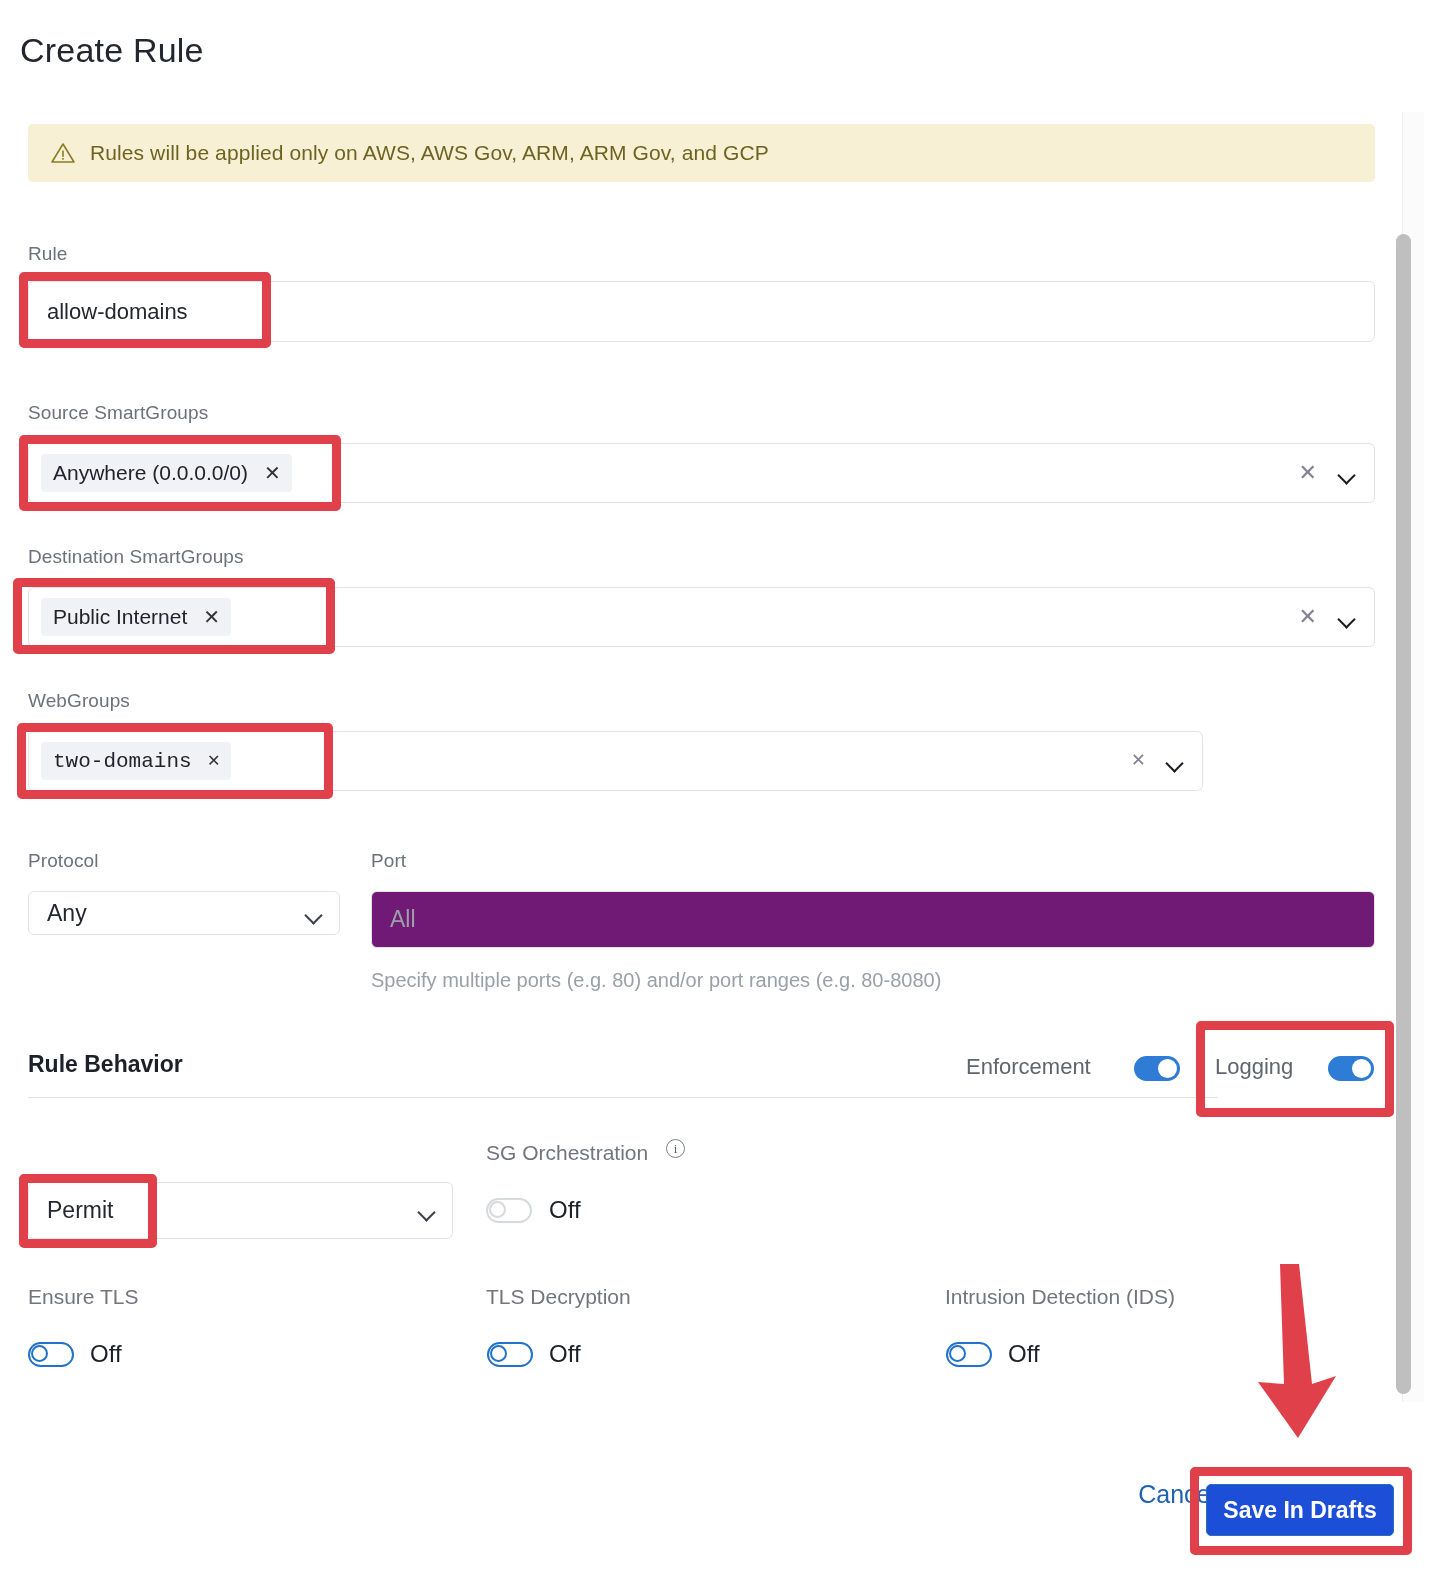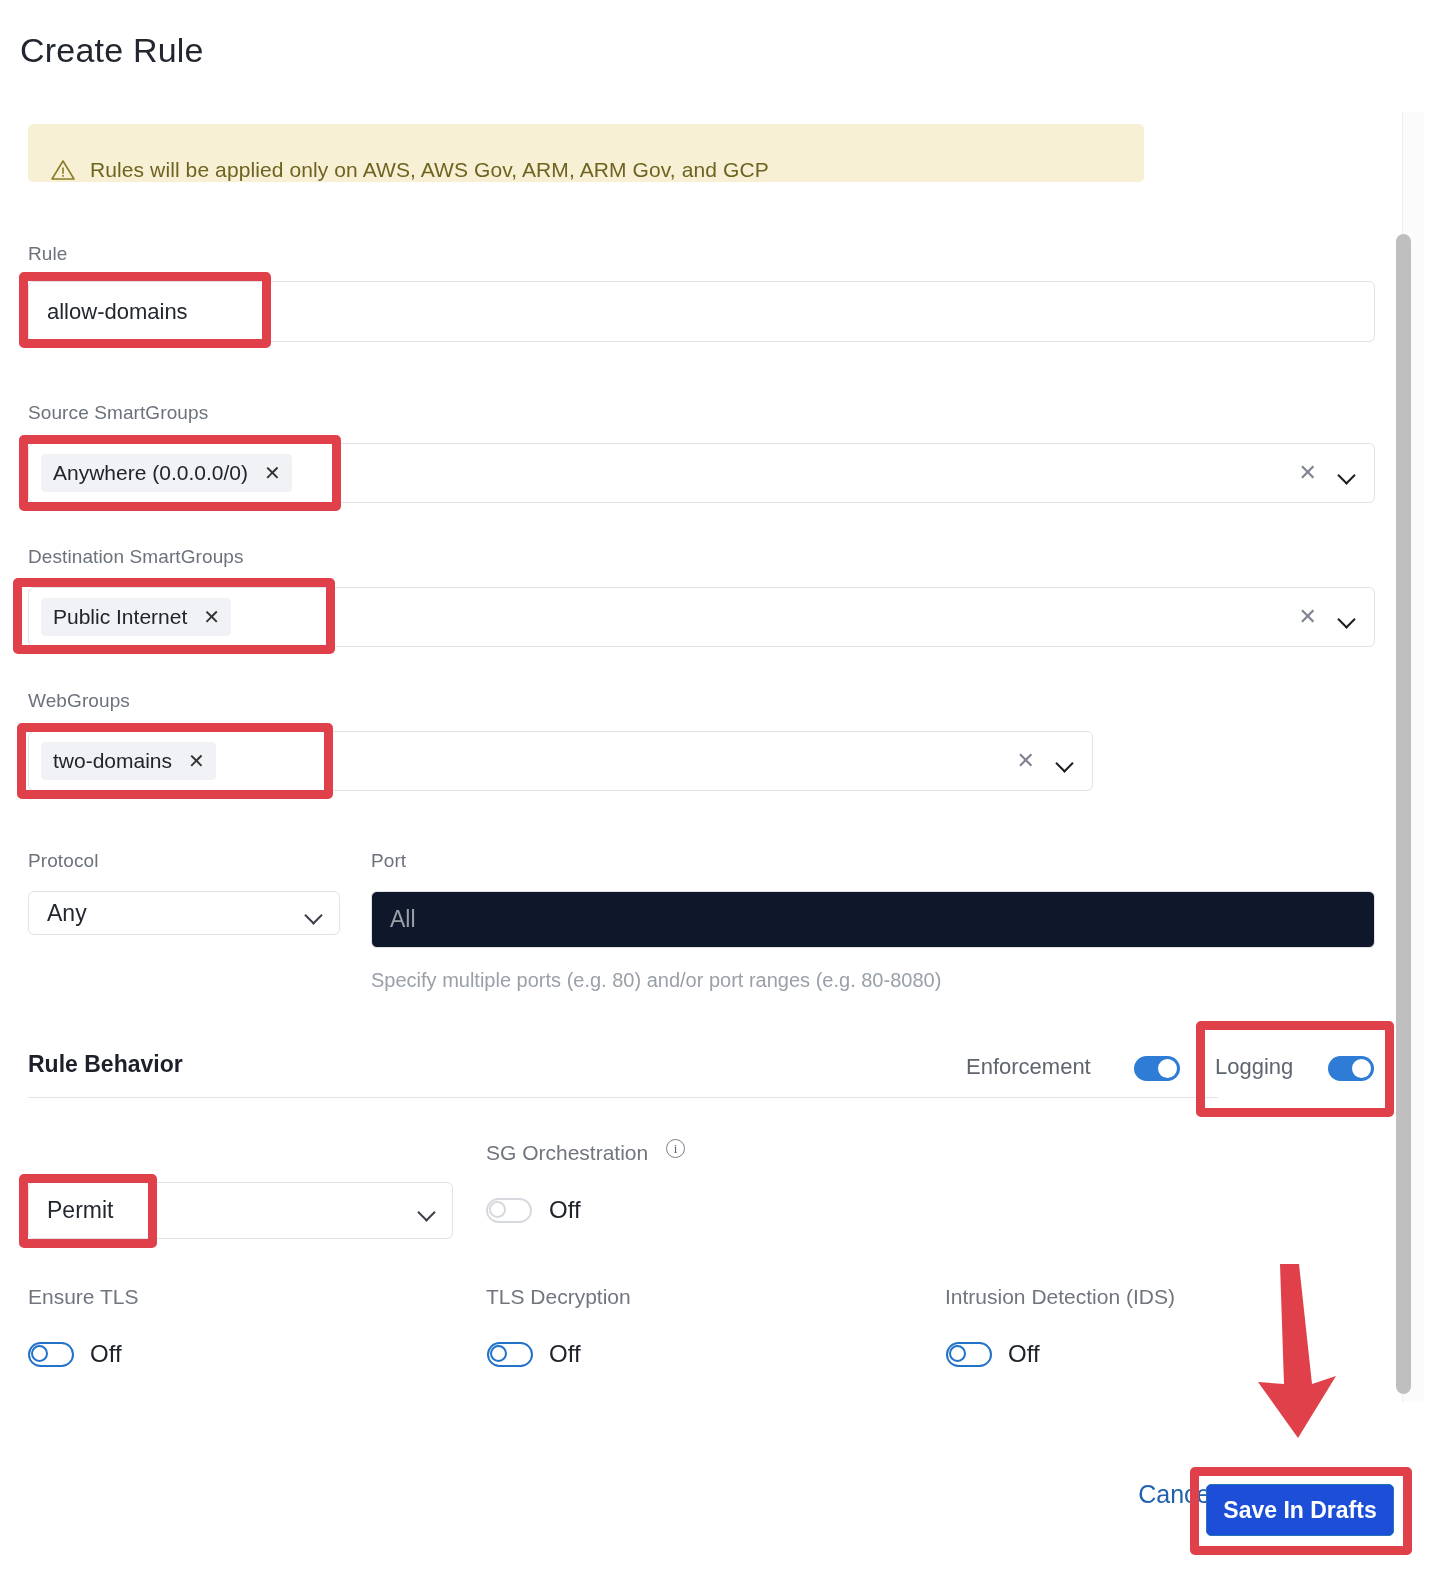--- a/index.html
+++ b/index.html
@@ -42,25 +42,25 @@
     right: 13px; top: 122px;
     width: 15px; height: 1160px;
     background: #bfbfbf;
     border-radius: 8px;
   }
 
   
   .banner {
     position: absolute;
     left: 28px; top: 124px;
-    width: 1116px; height: 58px;
+    width: 1347px; height: 58px;
     background: #f7f0d4;
     border-radius: 5px;
     display: flex;
-    align-items: flex-end;
+    align-items: center;
     padding: 0 22px;
     gap: 14px;
   }
   .banner .tri { flex: 0 0 auto; display: block; }
   .banner-text {
     font-size: 21px;
     color: #6e6320;
     letter-spacing: 0.1px;
   }
 
@@ -147,21 +147,21 @@
     align-items: center;
     padding: 0 18px;
     font-size: 23px;
     color: #23272f;
   }
   .select-box .caret { margin-left: auto; }
 
   
   .port-input {
     position: absolute;
-    background: #0f172a;
+    background: #701a75;
     border: 1px solid #e3e3e6;
     border-radius: 6px;
     display: flex;
     align-items: center;
     padding: 0 18px;
     font-size: 23px;
     color: #9aa0a8;
   }
   .helper {
     position: absolute;
@@ -331,21 +331,21 @@
       <span>Public Internet</span>
       <span class="chip-x">✕</span>
     </span>
     <span class="ms-actions">
       <span class="ms-clear">✕</span>
       <span class="caret"></span>
     </span>
   </div>
 
   <div class="field-label" style="left:28px; top:690px;">WebGroups</div>
-  <div class="control ms" style="left:28px; top:731px; width:1065px; height:60px;">
+  <div class="control ms" style="left:28px; top:731px; width:1175px; height:60px;font-family:Liberation Mono, monospace;">
     <span class="chip">
       <span>two-domains</span>
       <span class="chip-x">✕</span>
     </span>
     <span class="ms-actions">
       <span class="ms-clear">✕</span>
       <span class="caret"></span>
     </span>
   </div>
 

